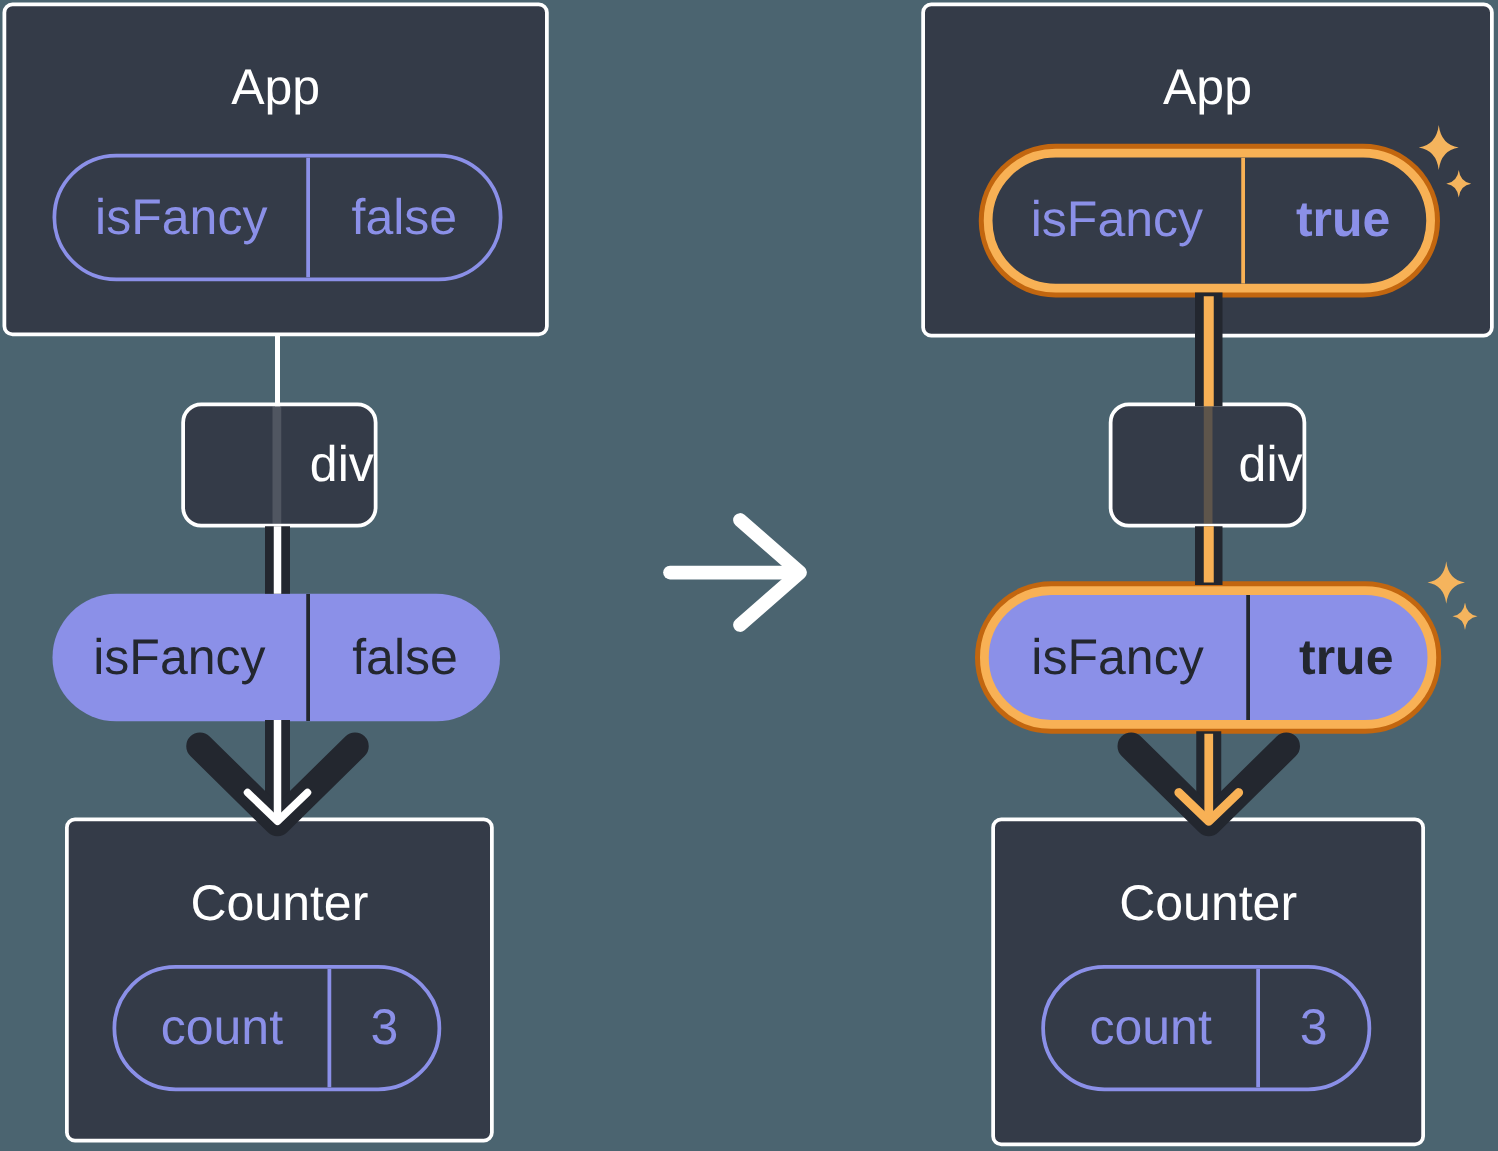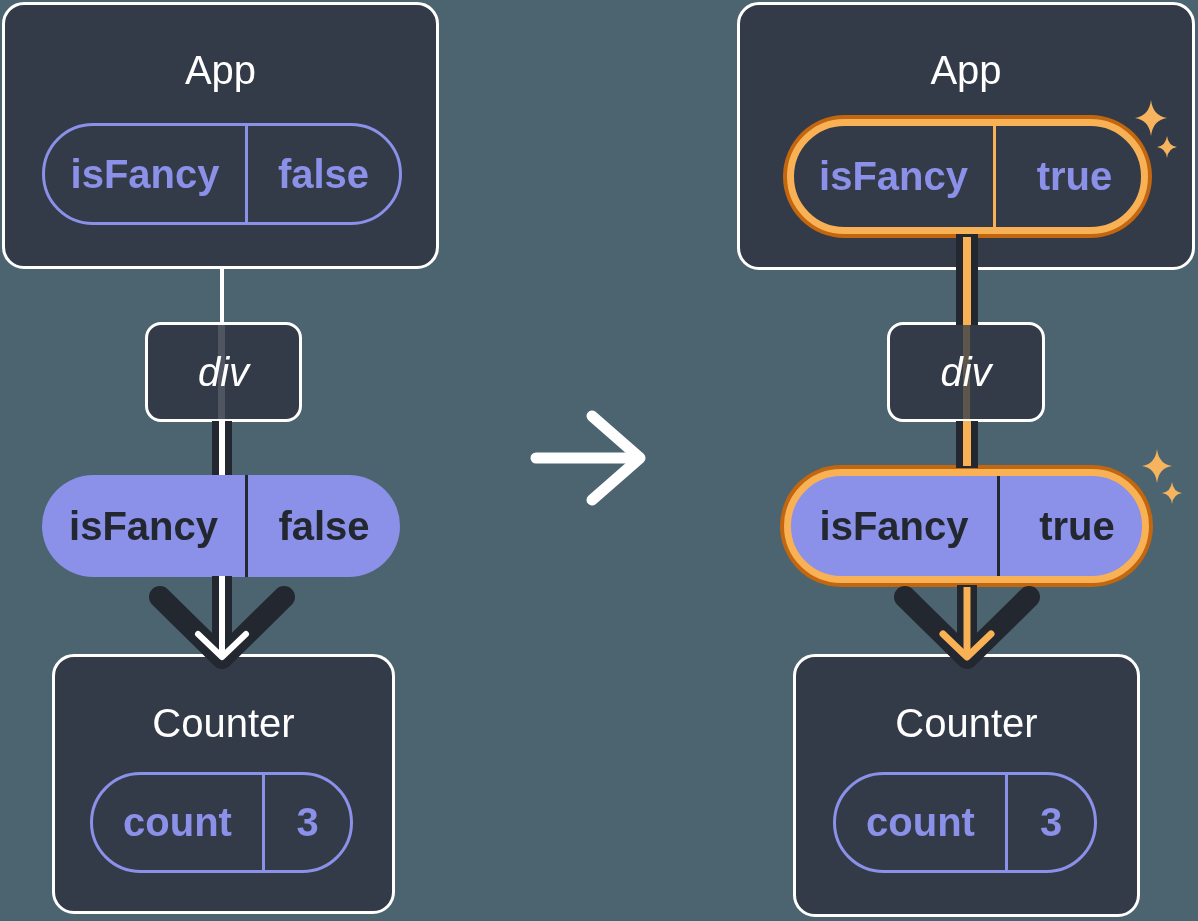--- a/index.html
+++ b/index.html
@@ -21,59 +21,59 @@
     position: relative;
     width: 1198px;
     height: 921px;
     background: var(--background);
     overflow: hidden;
   }
   .card {
     position: absolute;
     background: var(--card);
     border: 3px solid var(--white);
-    border-radius: 22px;
+    border-radius: 8px;
   }
   .card-title {
     position: absolute;
     left: 0; right: 0;
     text-align: center;
     font-size: 40px;
     font-weight: 500;
     line-height: 48px;
     color: var(--white);
   }
   
   .app-card-left     { left: 2px;   top: 2px;   width: 437px; height: 267px; }
   .app-card-right    { left: 737px; top: 2px;   width: 458px; height: 268px; }
   .div-card-left     { left: 145px; top: 322px; width: 157px; height: 100px; border-radius: 16px; }
   .div-card-right    { left: 887px; top: 322px; width: 158px; height: 100px; border-radius: 16px; }
   .counter-card-left { left: 52px;  top: 654px; width: 343px; height: 260px; }
   .counter-card-right{ left: 793px; top: 654px; width: 347px; height: 263px; }
-  .div-card { display: flex; align-items: center; justify-content: center; font-style: italic; }
+  .div-card { display: flex; align-items: center; justify-content: flex-end; }
   .div-label {
     position: relative; z-index: 2;
     font-size: 40px; font-weight: 500; color: var(--white);
   }
   .pass-stripe {
     position: absolute; top: 0; bottom: 0; width: 7px; z-index: 1;
   }
   .pass-stripe.white-tint  { background: rgba(255,255,255,0.14); left: 70px; }
   .pass-stripe.orange-tint { background: rgba(248,177,85,0.22); left: 73px; }
   
   .pill {
     position: absolute;
     display: flex;
     align-items: stretch;
     border-radius: 999px;
     font-size: 40px;
     overflow: hidden;
   }
   .pill .seg {
-    display: flex; align-items: center; justify-content: center; font-weight: bold;
+    display: flex; align-items: center; justify-content: center;
   }
   .outline-pill {
     border: 3px solid var(--purple);
     color: var(--purple);
     background: var(--card);
   }
   .outline-pill .seg-name { border-right: 3px solid var(--purple); }
   .solid-pill {
     background: var(--purple);
     color: var(--dark);

